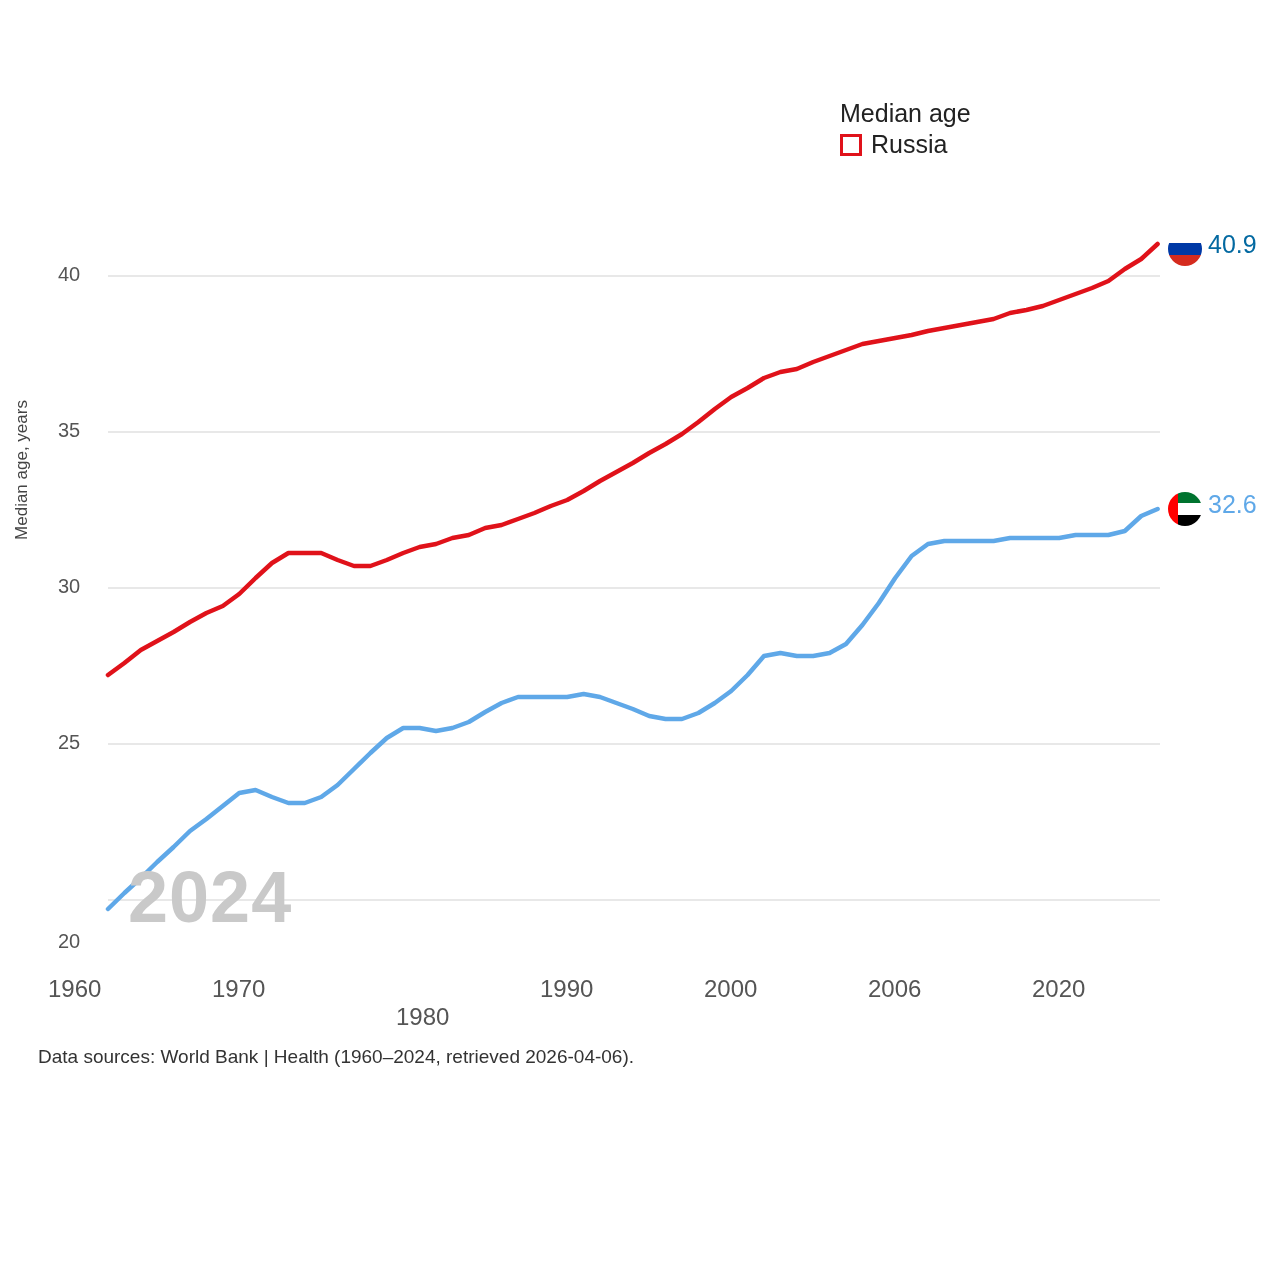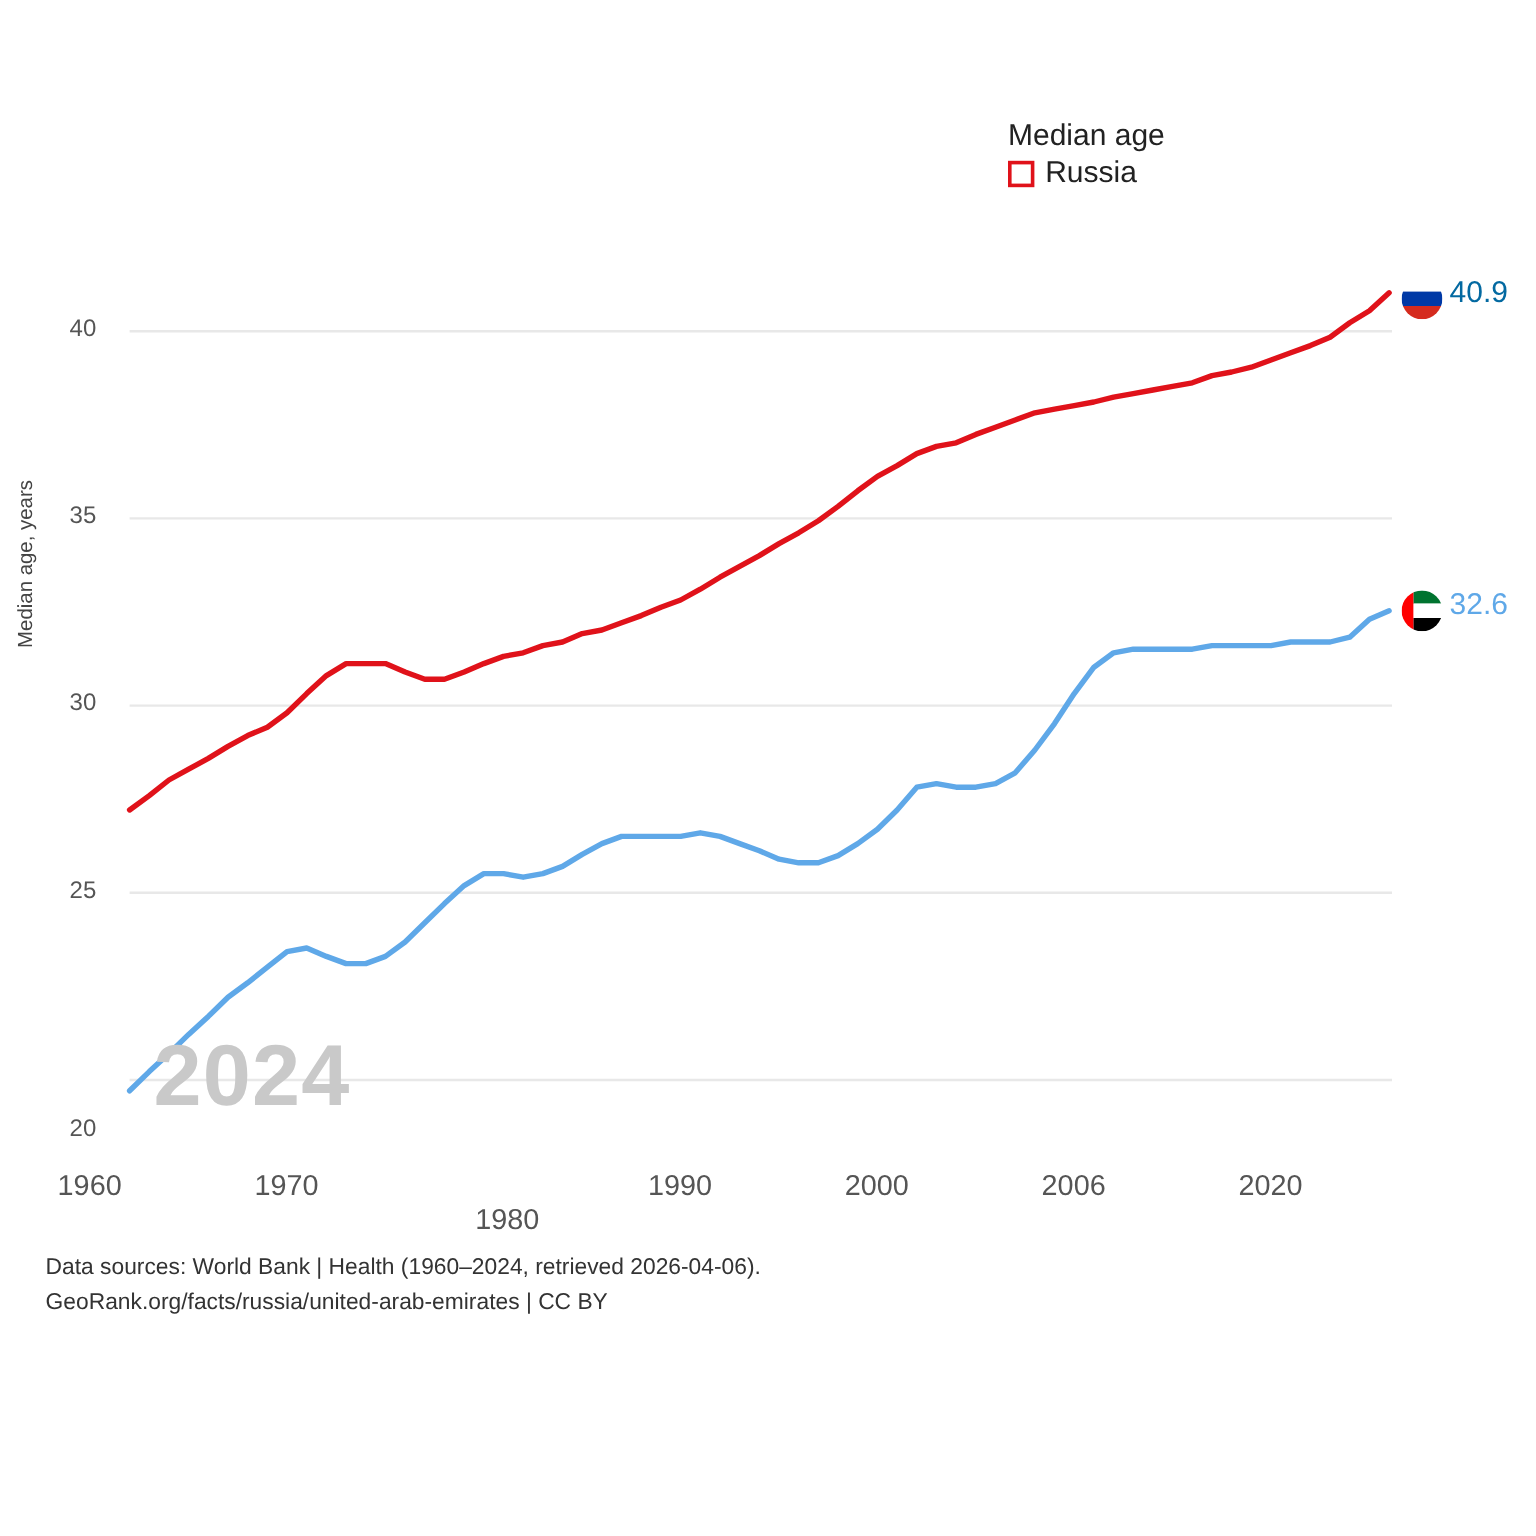--- a/index.html
+++ b/index.html
@@ -203,16 +203,15 @@
             <div class="ae-w"></div>
             <div class="ae-k"></div>
         </div>
       </div>
     </div>
     <div class="endlabel ae">32.6</div>
   </div>
 
   <div class="footer">
     <div>Data sources: World Bank | Health (1960–2024, retrieved 2026-04-06).</div>
-    <div>GeoRank.org/facts/russia/united-arab-emirates | CC BY</div>
   </div>
 
 </div>
 
 </body></html>

